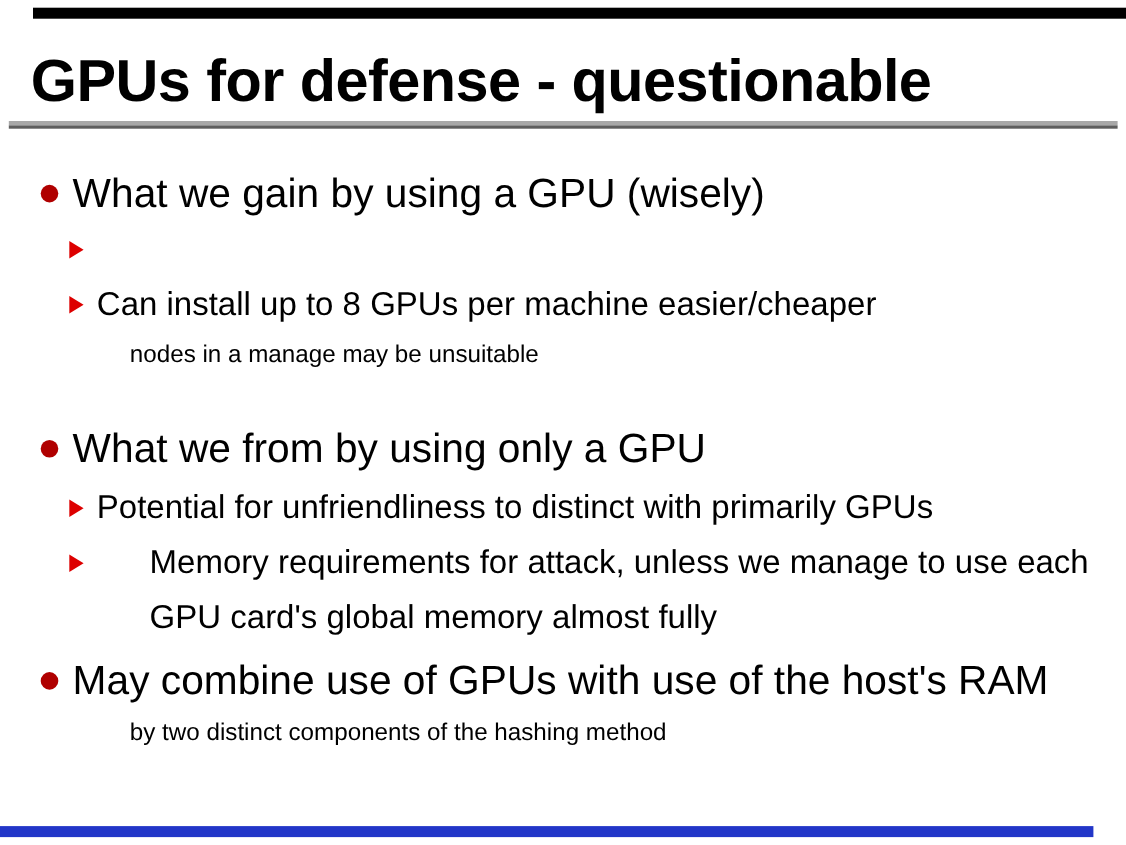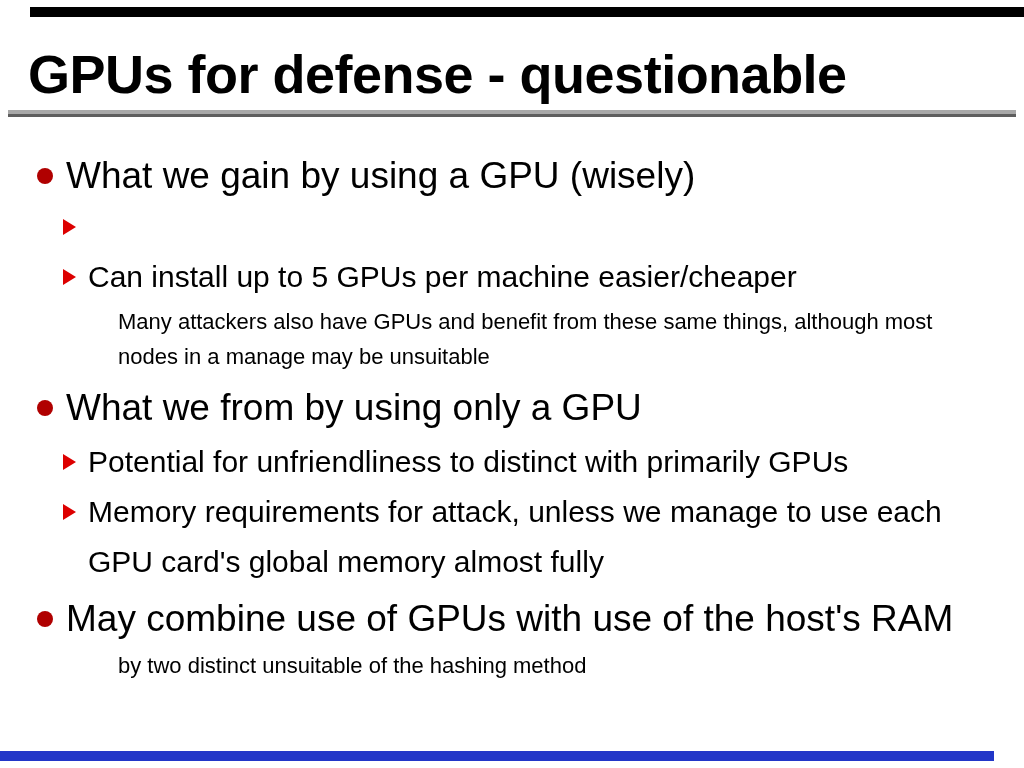--- a/index.html
+++ b/index.html
@@ -43,21 +43,21 @@
   }
   .b-tri{
     flex:0 0 auto;width:0;height:0;margin-right:12px;
     border-left:13px solid #dd0000;
     border-top:8px solid transparent;
     border-bottom:8px solid transparent;
   }
 
   .para{align-items:flex-start;white-space:normal;}
   .para .txt .row{display:block;white-space:nowrap;}
-  .l2.para{height:100px;line-height:50px;}
+  .l2.para{height:100px;line-height:50px;gap:48px;}
   .l2.para .b-tri{margin-top:17px;}
   .l3.para{height:70px;line-height:35px;}
   .l3.single{height:30px;}
 </style>
 </head>
 <body>
 
 <div class="slide">
 
   <div class="top-bar"></div>
@@ -73,26 +73,25 @@
     <span class="b-circle"></span>
     <span class="txt">What we gain by using a GPU (wisely)</span>
   </div>
 
   <div class="line l2" style="top:207px">
     <span class="b-tri"></span>
   </div>
 
   <div class="line l2" style="top:257px">
     <span class="b-tri"></span>
-    <span class="txt">Can install up to 5 GPUs per machine easier/cheaper</span>
+    <span class="txt">Can install up to 8 GPUs per machine easier/cheaper</span>
   </div>
 
   <div class="line l3 para" style="top:304px">
     <span class="txt">
-      <span class="row">Many attackers also have GPUs and benefit from these same things, although most</span>
       <span class="row">nodes in a manage may be unsuitable</span>
     </span>
   </div>
 
   <div class="line l1" style="top:386px">
     <span class="b-circle"></span>
     <span class="txt">What we from by using only a GPU</span>
   </div>
 
   <div class="line l2" style="top:442px">
@@ -107,19 +106,19 @@
       <span class="row">GPU card's global memory almost fully</span>
     </span>
   </div>
 
   <div class="line l1" style="top:597px">
     <span class="b-circle"></span>
     <span class="txt">May combine use of GPUs with use of the host's RAM</span>
   </div>
 
   <div class="line l3 single" style="top:651px">
-    <span class="txt">by two distinct unsuitable of the hashing method</span>
+    <span class="txt">by two distinct components of the hashing method</span>
   </div>
 
 
   <div class="bottom-bar"></div>
 
 </div>
 
 </body></html>

